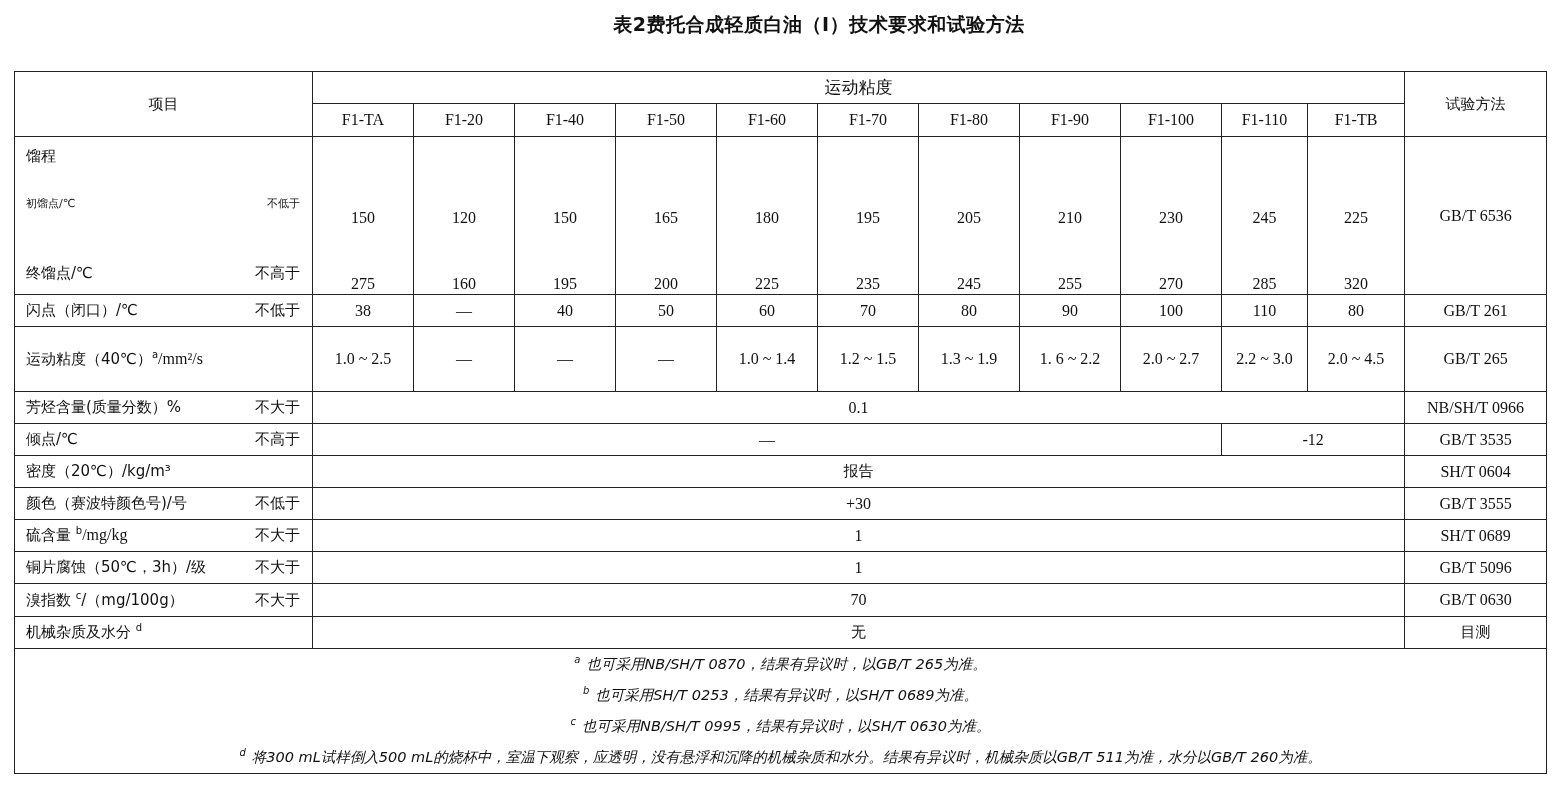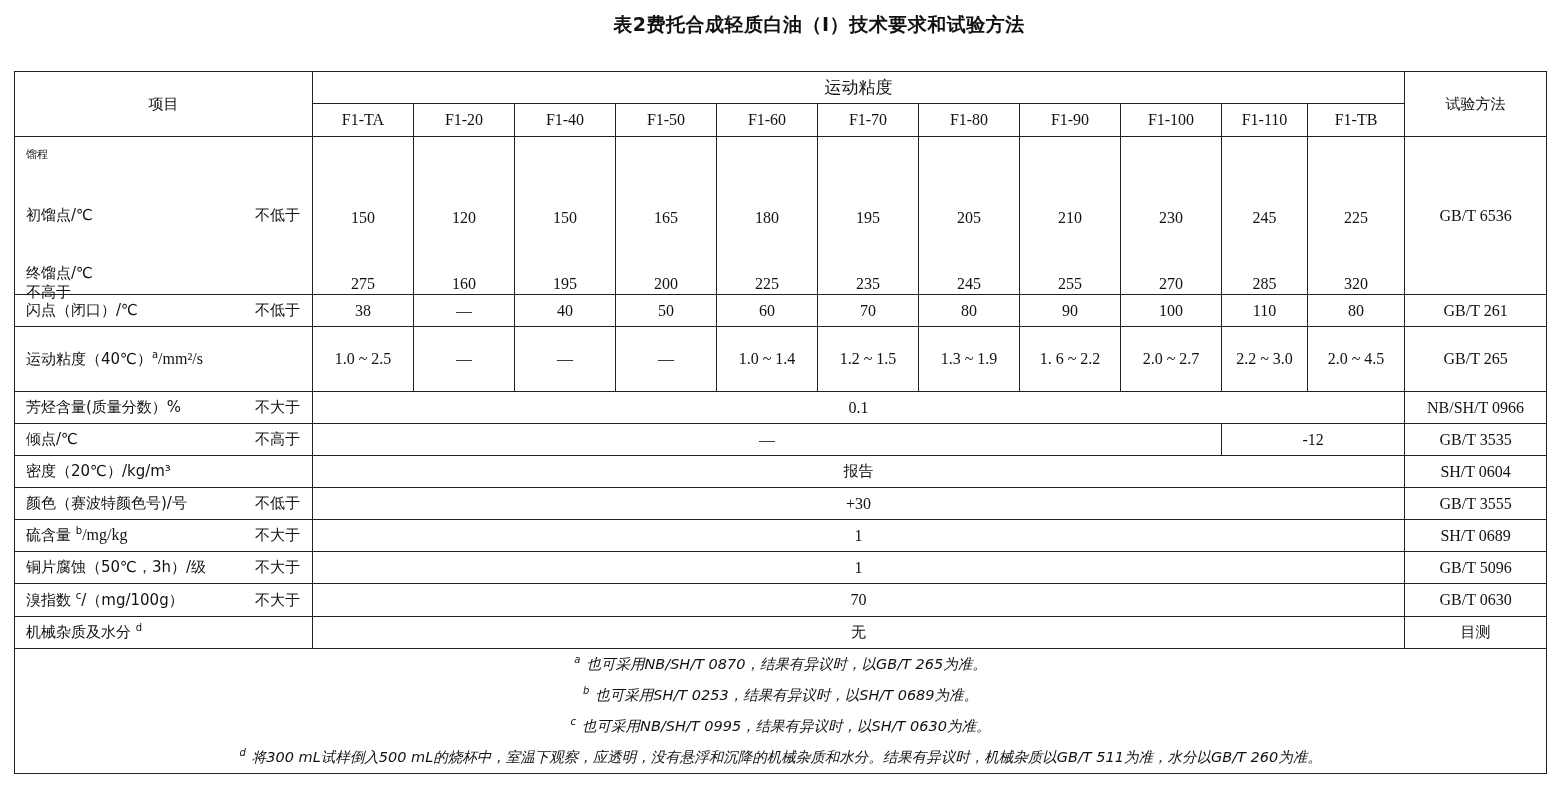--- a/index.html
+++ b/index.html
@@ -14,23 +14,23 @@
                padding:0; font-weight:normal; white-space:nowrap; }
   table.spec th { font-family:"Liberation Serif","DejaVu Serif",serif; }
   .cjk { font-family:Liberation Mono, monospace; font-size:15px; }
   .item-row { display:flex; justify-content:space-between; padding-right:12px; align-items:center; height:100%; }
   .item-row .lbl-i { font-family:"DejaVu Sans",sans-serif; font-size:15px; }
   sup { font-size:10px; vertical-align:6px; line-height:0; }
   .dist-cell { position:relative; height:151px;margin-top:6px; }
   .dist-cell .v1 { position:absolute; left:0; right:0; top:66px; }
   .dist-cell .v2 { position:absolute; left:0; right:0; top:132px; }
   .dist-item { position:relative; height:151px; }
-  .dist-item .h { position:absolute; left:11px; top:7px; font-family:"DejaVu Sans",sans-serif; font-size:11px; }
-  .dist-item .r1 { position:absolute; left:11px; right:12px; top:66px; display:flex; justify-content:space-between; font-family:"DejaVu Sans",sans-serif; font-size:15px; }
-  .dist-item .r2 { position:absolute; left:11px; right:12px; top:124px; display:flex; justify-content:space-between; font-family:"DejaVu Sans",sans-serif; font-size:15px;flex-direction:column; }
+  .dist-item .h { position:absolute; left:11px; top:7px; font-family:"DejaVu Sans",sans-serif; font-size:15px; }
+  .dist-item .r1 { position:absolute; left:11px; right:12px; top:56px; display:flex; justify-content:space-between; font-family:"DejaVu Sans",sans-serif; font-size:11px; }
+  .dist-item .r2 { position:absolute; left:11px; right:12px; top:124px; display:flex; justify-content:space-between; font-family:"DejaVu Sans",sans-serif; font-size:15px; }
   .notes td { text-align:left; padding:6px 0 8px 12px; white-space:normal;font-style:italic; }
   .note { font-family:"DejaVu Sans",sans-serif; font-size:14.5px; line-height:31px; height:31px; }
   .note sup { font-size:10px; margin-right:6px; }
   .mono-num { font-family:"Liberation Serif",serif; font-size:16px; }
 </style>
 </head>
 <body>
 
 <div class="title">
   <span class="num">表2</span><span>费托合成轻质白油（Ⅰ）技术要求和试验方法</span>

